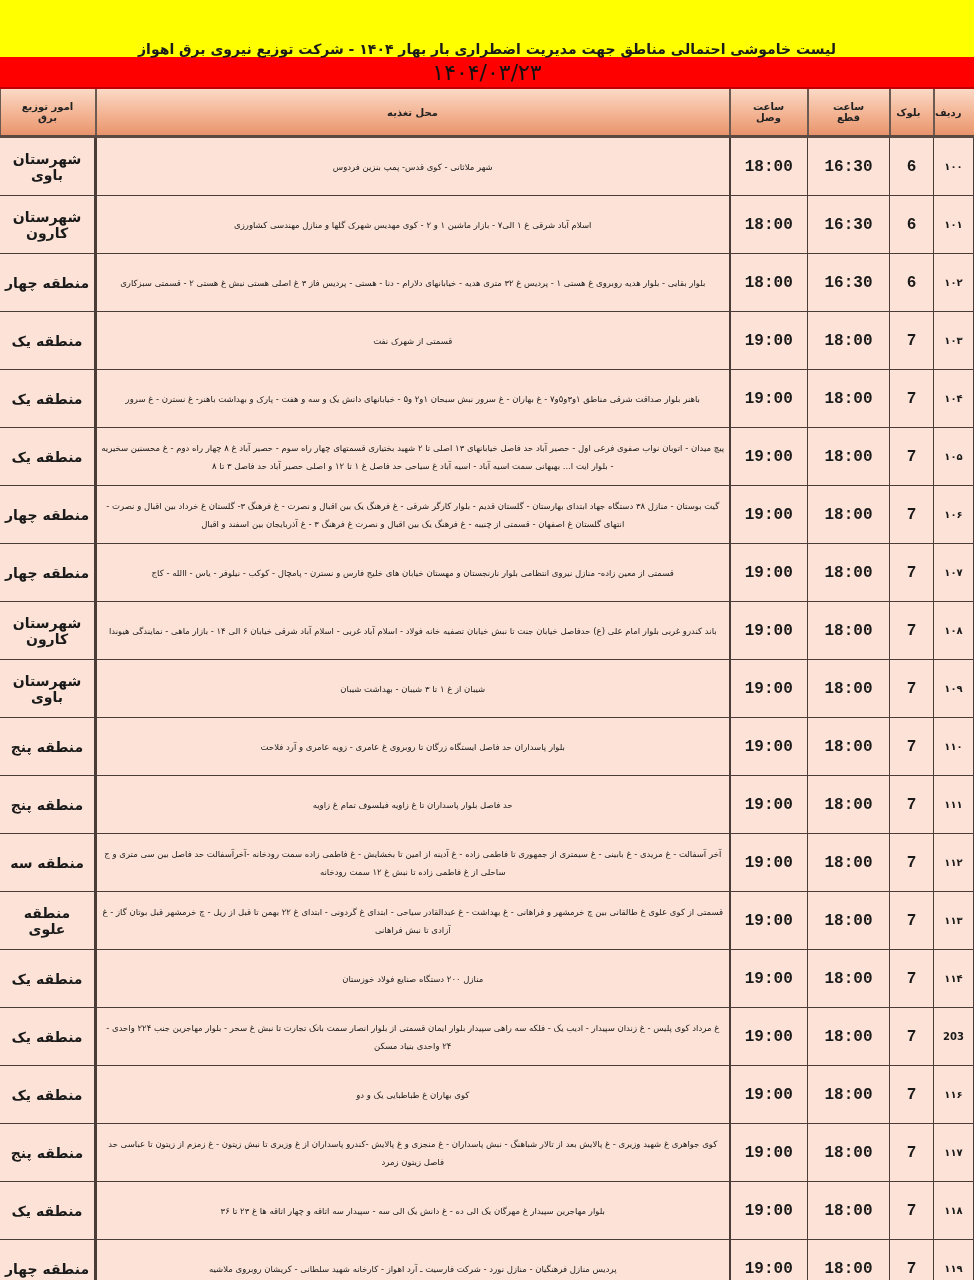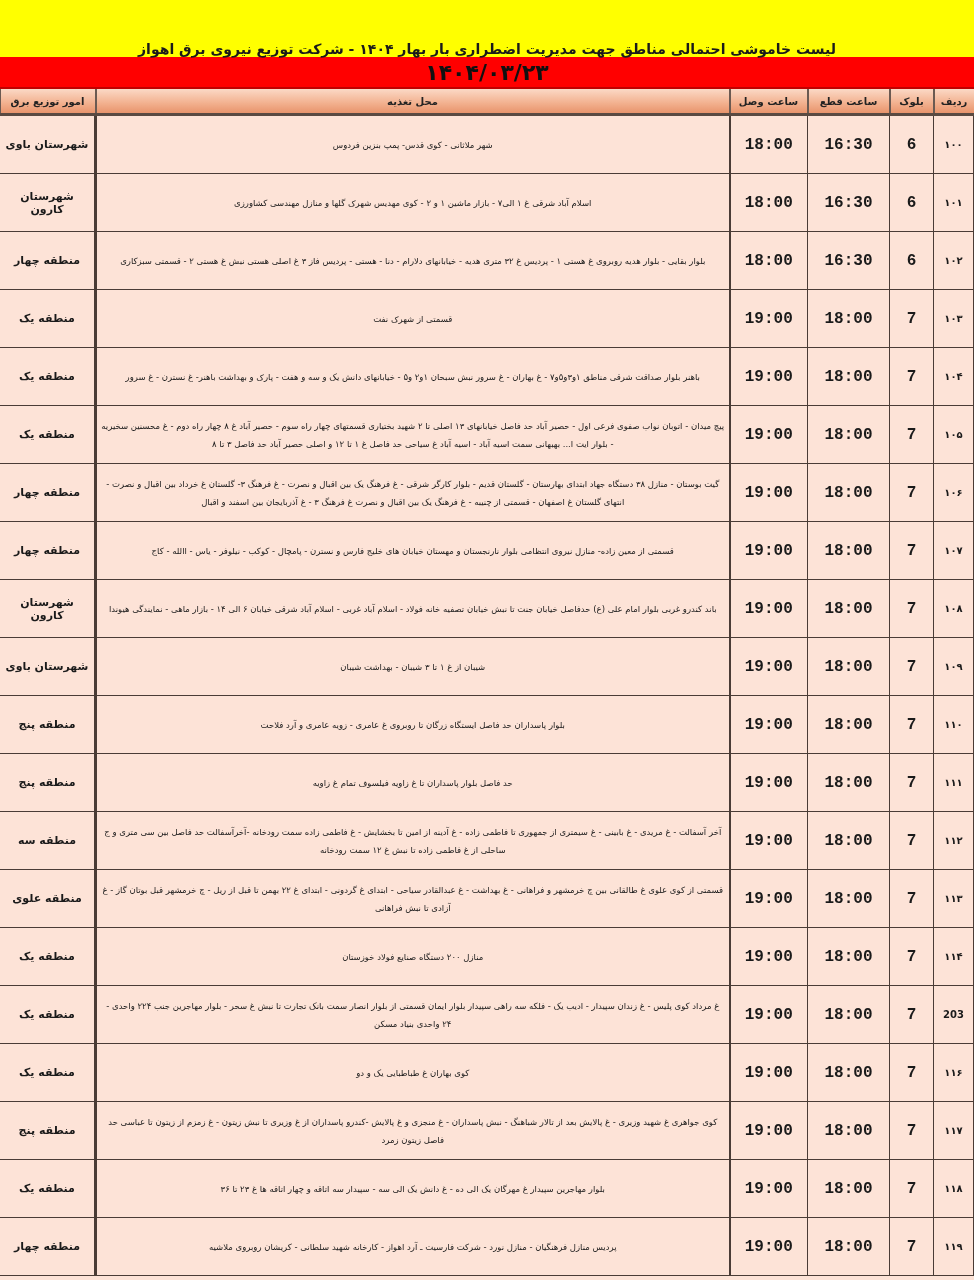--- a/index.html
+++ b/index.html
@@ -10,51 +10,51 @@
     direction: rtl;
   }
   .title-bar {
     height: 57px; background: #ffff00;
     display: flex; align-items: flex-end; justify-content: center;
     font-weight: bold; font-size: 14px; color: #1a1a1a;
   }
   .date-bar {
     height: 30px; background: #ff0000;
     display: flex; align-items: center; justify-content: center;
-    font-weight: bold; font-size: 22px; color: #111;
+    font-weight: normal; font-size: 22px; color: #111;
     letter-spacing: 1px; border-bottom: 2px solid #c00000;
   }
   table {
     border-collapse: collapse; width: 974px; table-layout: fixed;
     direction: rtl;
   }
   col.c-row { width: 40px; }
   col.c-block { width: 44px; }
   col.c-cut { width: 82px; }
   col.c-conn { width: 78px; }
   col.c-loc { width: 634px; }
   col.c-dist { width: 96px; }
   thead th {
     height: 22px;
     background: linear-gradient(to bottom, #fbd9c6 0%, #f2b08e 60%, #e8946c 100%);
     font-size: 10px; font-weight: bold; color: #222;
     border-left: 2px solid #6b5a52; border-bottom: 3px solid #5a4a42;
-    padding: 1px;
+    padding: 12px;
   }
   tbody td {
     height: 57px;
     border: 1px solid #4a3c36;
     border-left-width: 1px;
     text-align: center; vertical-align: middle;
     color: #1a1a1a; padding: 0 4px;
   }
   td.rownum { font-size: 10px; font-weight: bold; }
   td.block, td.time { font-family: Liberation Mono, monospace; font-weight: bold; font-size: 16px; }
   td.loc { font-size: 8.5px; font-weight: normal; line-height: 18px; border-left: 3px solid #4a3c36; border-right: 2px solid #4a3c36; }
-  td.dist { font-size: 11px; font-weight: bold; }
+  td.dist { font-size: 14px; font-weight: bold; }
 </style>
 </head>
 <body>
 
 <div class="title-bar">
   <span>لیست خاموشی احتمالی مناطق جهت مدیریت اضطراری بار بهار ۱۴۰۴ - شرکت توزیع نیروی برق اهواز</span>
 </div>
 <div class="date-bar">
   <span>۱۴۰۴/۰۳/۲۳</span>
 </div>

